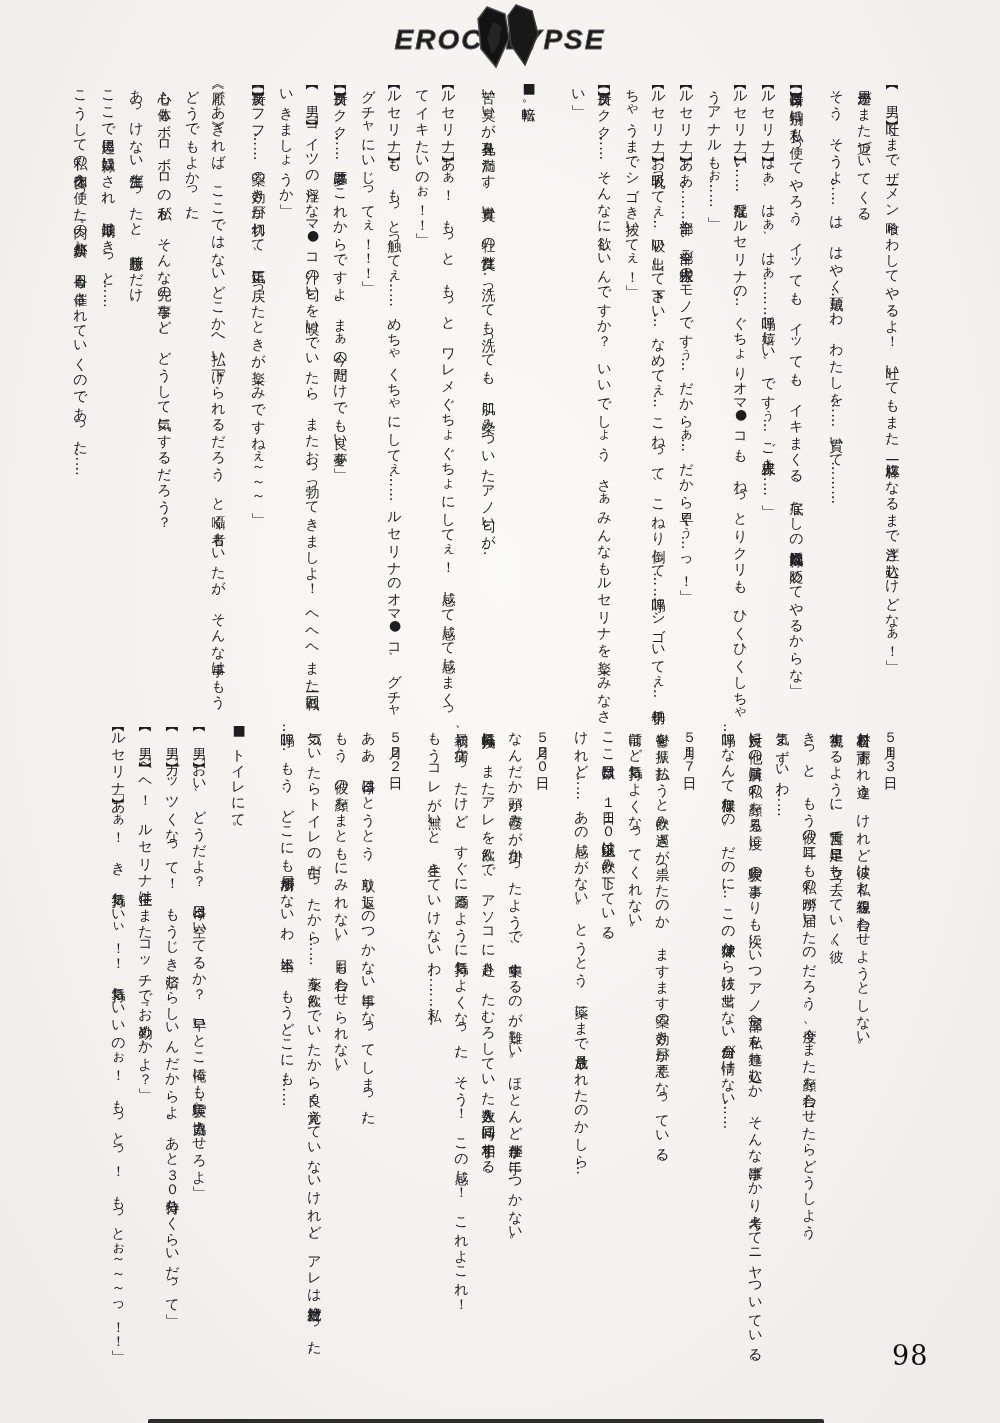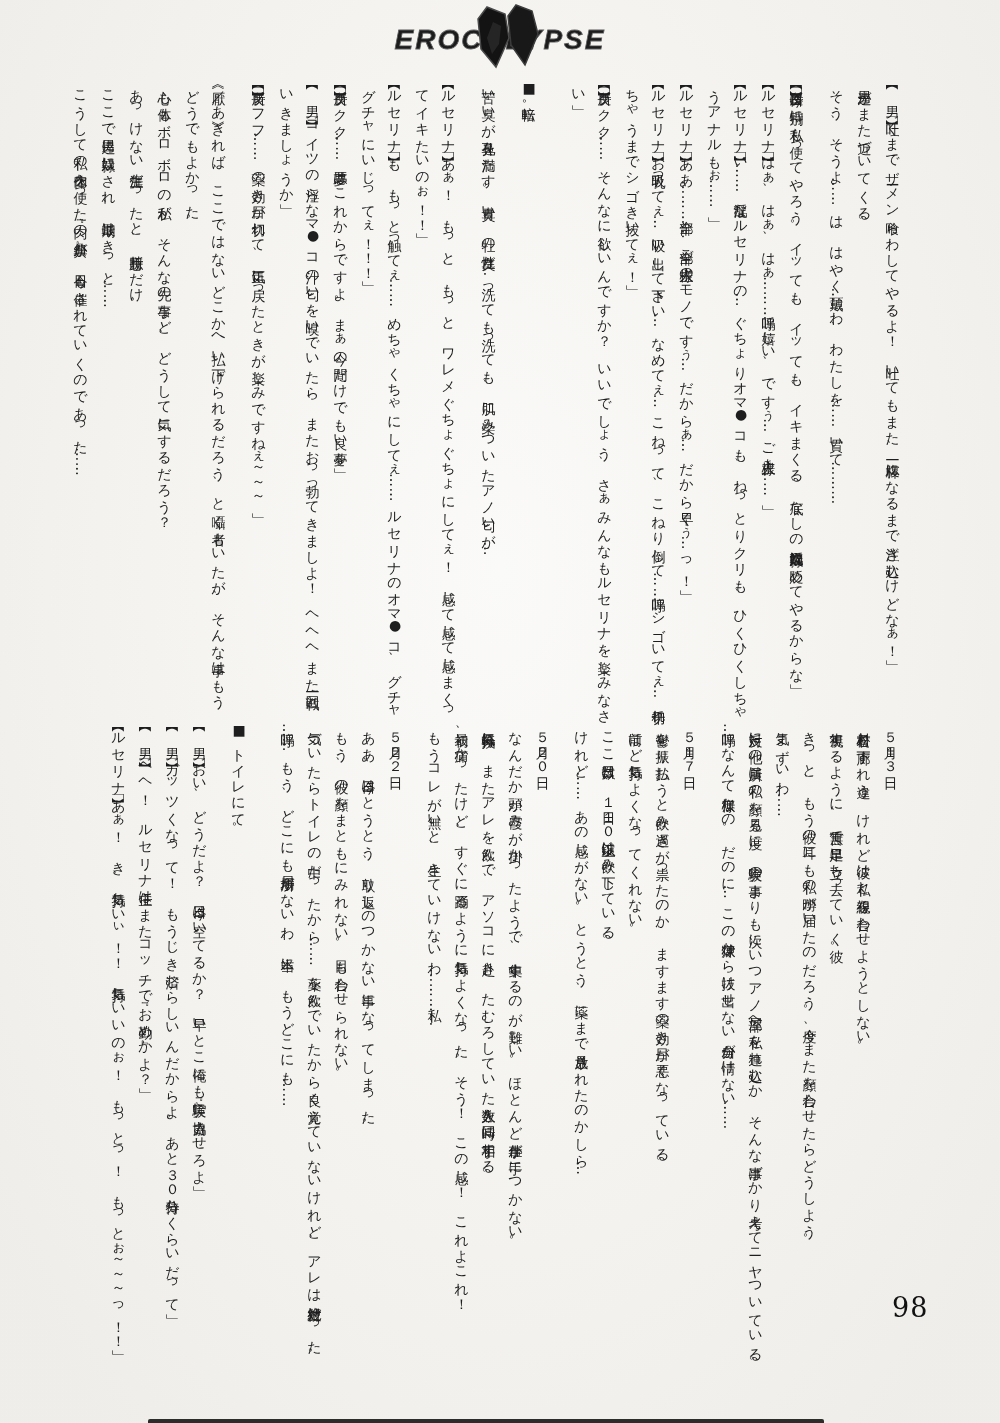--- a/index.html
+++ b/index.html
@@ -31,21 +31,21 @@
     line-height:26px;
   }
   #bottom-block{
     top:722px;right:95px;height:660px;
     line-height:25px;
   }
   p.line{margin:0;margin-block-start:2px;}
   p.gap{margin-block-start:14px;}
   p.biggap{margin-block-start:24px;}
   .page-number{
-    position:absolute;left:892px;top:1292px;
+    position:absolute;left:892px;top:1340px;
     font-size:27px;letter-spacing:1px;color:#111;text-align:right;
   }
   .scan-edge{
     position:absolute;left:148px;bottom:0;width:676px;height:4px;
     background:#161616;border-radius:2px 2px 0 0;
     opacity:.9;
   }
 </style>
 </head>
 <body>

